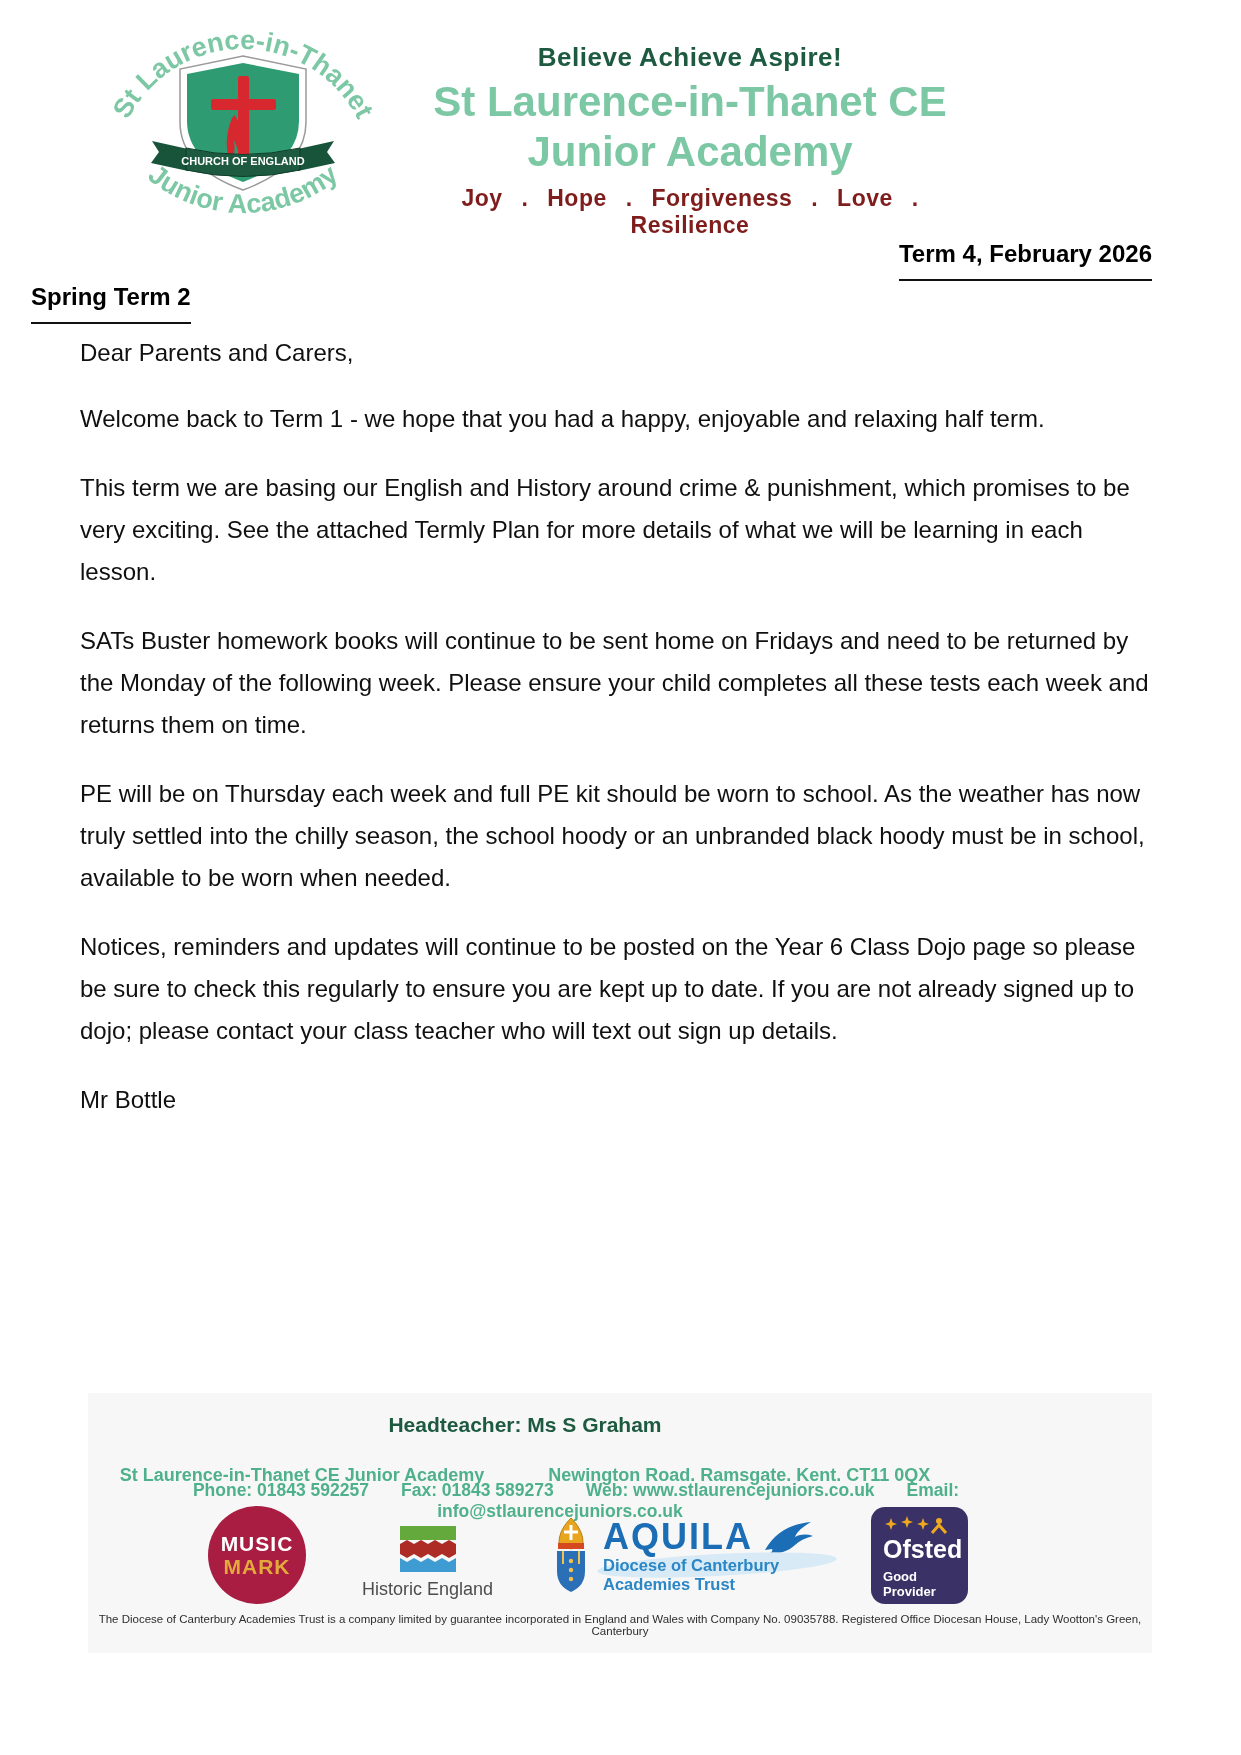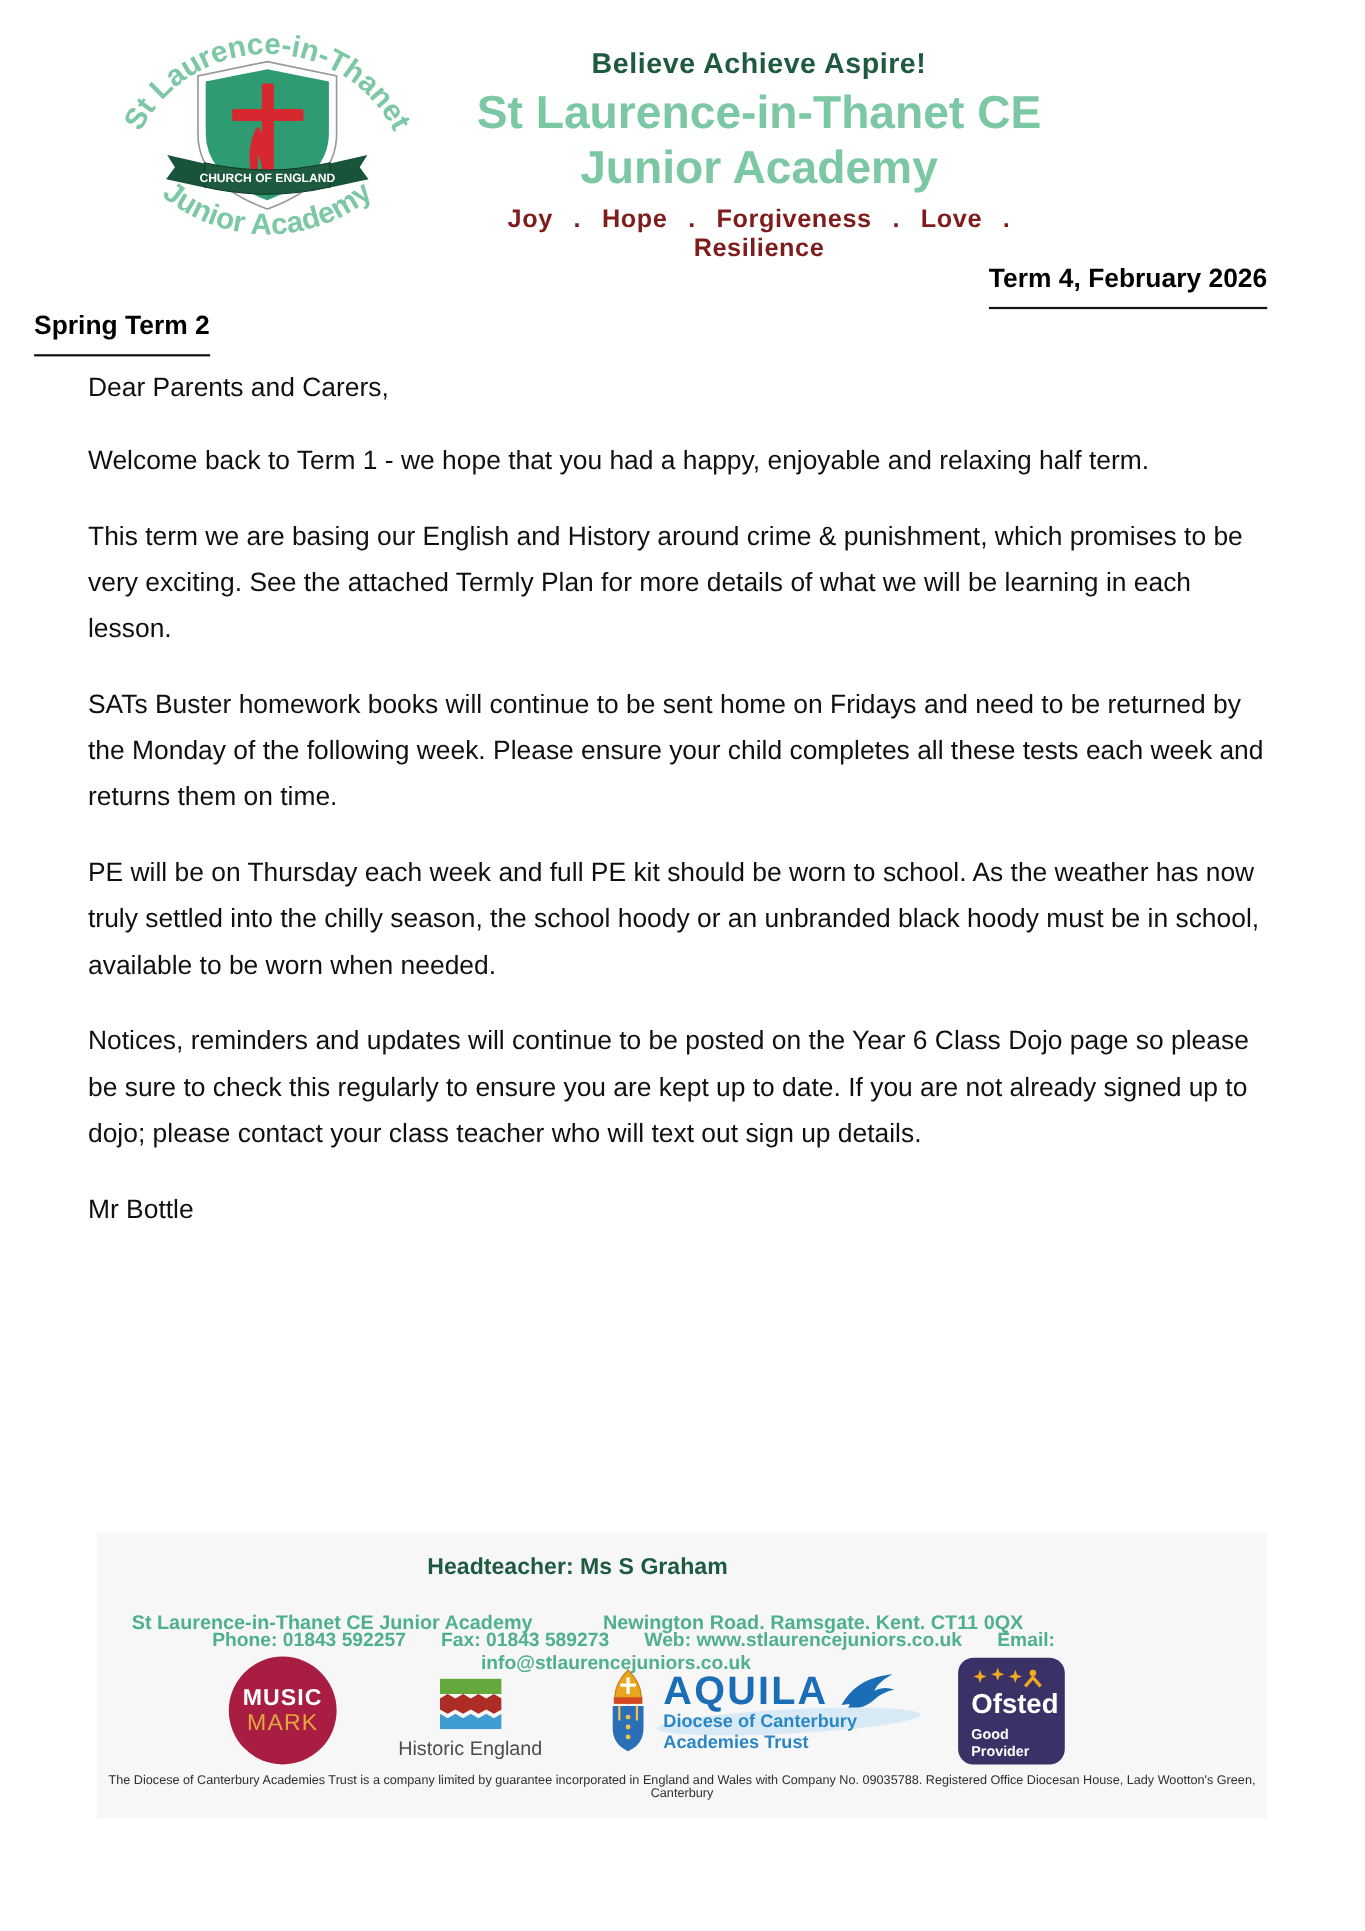--- a/index.html
+++ b/index.html
@@ -45,21 +45,21 @@
   .ft-contact span.item{margin:0 16px;}
   .ft-logos{position:absolute;left:0;top:112px;width:1000px;height:100px;
             display:flex;align-items:center;justify-content:center;gap:56px;}
   .ft-disclaimer{position:absolute;left:0;bottom:16px;width:1064px;text-align:center;
                  font-size:11.5px;color:#2e2e2e;}
 
   
   .mm{width:98px;height:98px;border-radius:50%;background:#a81d41;
       display:flex;flex-direction:column;align-items:center;justify-content:center;}
   .mm .l1{color:#ffffff;font-size:21px;font-weight:600;letter-spacing:1px;line-height:23px;}
-  .mm .l2{color:#e3a93c;font-size:21px;font-weight:400;letter-spacing:1px;line-height:23px;}
+  .mm .l2{color:#e3a93c;font-size:21px;font-weight:700;letter-spacing:1px;line-height:23px;}
 
   
   .he{display:flex;flex-direction:column;align-items:center;gap:7px;margin-top:16px;}
   .he-label{font-size:18px;color:#4d4d4d;}
 
   
   .aq{display:flex;align-items:flex-end;gap:10px;position:relative;}
   .aq-col{display:flex;flex-direction:column;position:relative;}
   .aq-top{display:flex;align-items:center;gap:8px;}
   .aq-name{font-size:36px;font-weight:700;color:#1b6db5;letter-spacing:2px;line-height:38px;}

